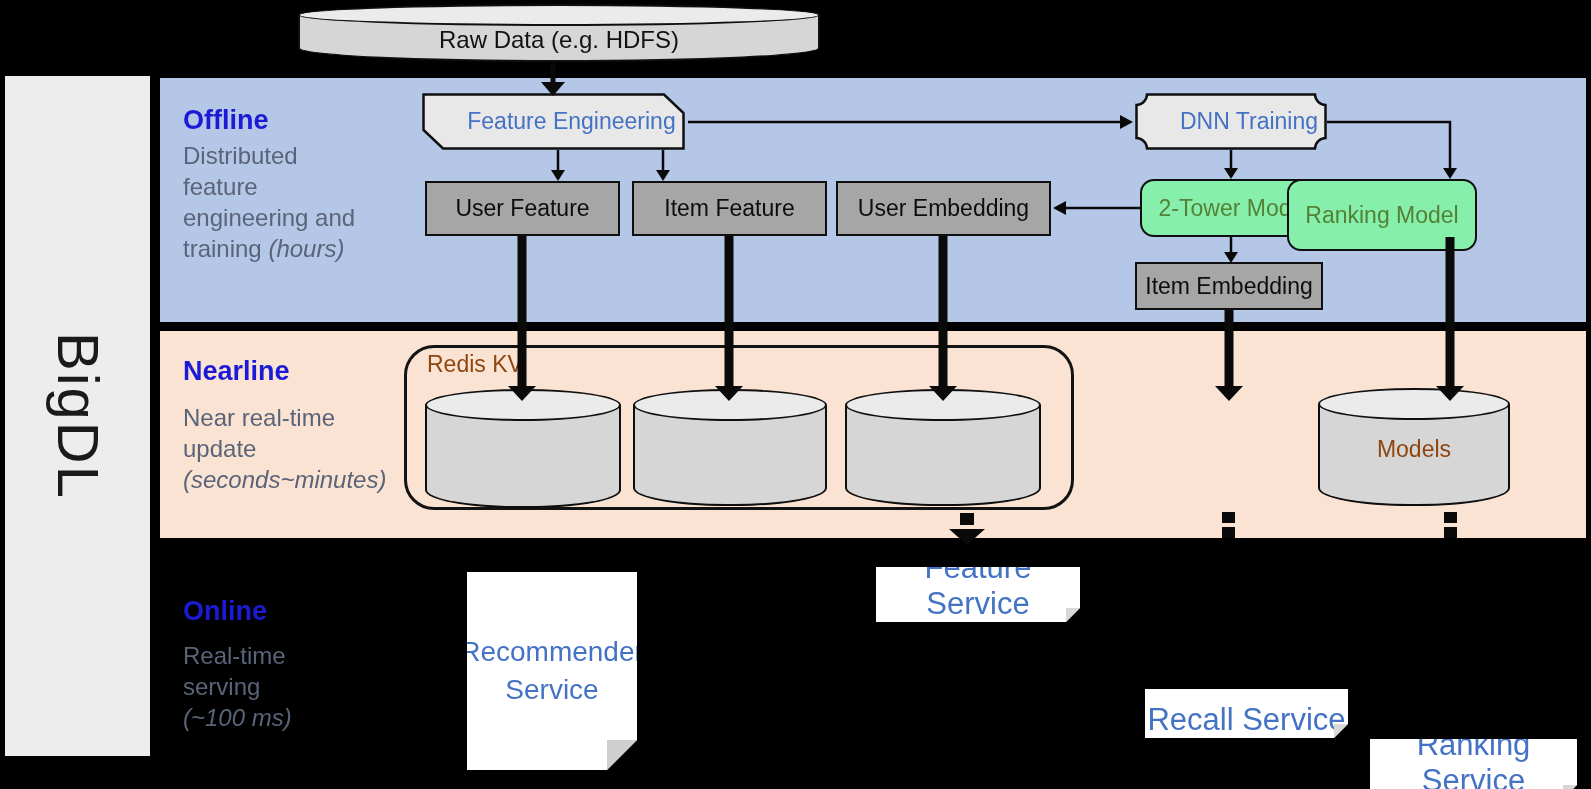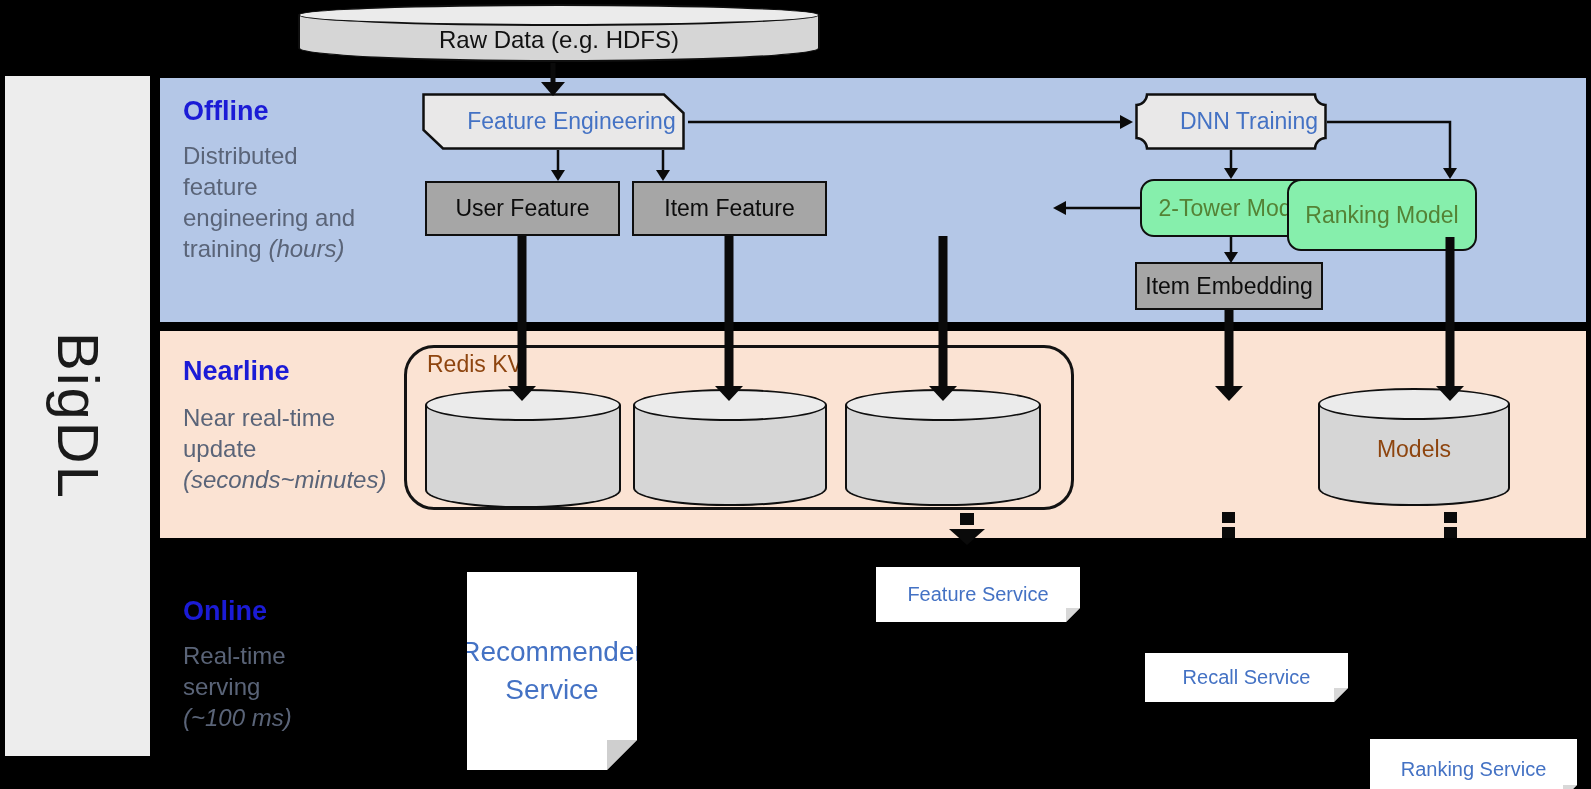--- a/index.html
+++ b/index.html
@@ -45,42 +45,42 @@
   .redis-label{position:absolute;z-index:6;font-size:23px;color:#8e450f;}
   
   .docbox{position:absolute;z-index:10;background:#fff;color:#4472c4;
     display:flex;align-items:center;justify-content:center;text-align:center;
     clip-path:polygon(0 0,100% 0,100% calc(100% - 14px),calc(100% - 14px) 100%,0 100%);}
   .docbox .fold{position:absolute;right:0;bottom:0;width:14px;height:14px;background:#d8d8d8;
     clip-path:polygon(0 0,100% 0,0 100%);}
   .docbox-big{clip-path:polygon(0 0,100% 0,100% calc(100% - 30px),calc(100% - 30px) 100%,0 100%);
     font-size:28px;line-height:1.35;}
   .docbox-big .fold{width:30px;height:30px;background:#cfcfcf;}
-  .docbox-small{font-size:20px;}
+  .docbox-small{font-size:31px;align-items:flex-end;}
   .connectors{position:absolute;inset:0;z-index:50;pointer-events:none;}
 </style>
 </head>
 <body>
 
 <div class="canvas">
 
   <div class="band band-offline" style="left:160px;top:78px;width:1426px;height:244px;"></div>
   <div class="band band-nearline" style="left:160px;top:331px;width:1426px;height:207px;"></div>
 
   <div class="sidebar" style="left:5px;top:76px;width:145px;height:680px;">
     <span class="brand-label">BigDL</span>
   </div>
 
   <div class="cyl cyl-flat" style="left:298px;top:4px;width:522px;height:58px;">
     <div class="body"></div>
     <div class="top"></div>
     <div class="label" style="top:22px;">Raw Data (e.g. HDFS)</div>
   </div>
 
-  <div class="sec-title" style="left:183px;top:96px;">Offline</div>
+  <div class="sec-title" style="left:183px;top:105px;">Offline</div>
   <div class="sec-sub" style="left:183px;top:140px;width:250px;"><span>Distributed
 feature
 engineering and
 training </span><span class="it">(hours)</span></div>
 
   <div class="node shapebox" style="left:422px;top:93px;width:263px;height:57px;">
     <svg viewBox="0 0 263 57" preserveAspectRatio="none">
       <path d="M1.5 1.5 L242 1.5 L261.5 20 L261.5 55.5 L21 55.5 L1.5 37 Z" fill="#e9e8e8" stroke="#0f0f0f" stroke-width="2.5"></path>
     </svg>
     <span>Feature Engineering</span>
@@ -92,20 +92,23 @@
     </svg>
     <span>DNN Training</span>
   </div>
 
   <div class="node graybox" style="left:425px;top:181px;width:195px;height:55px;">
     <span>User Feature</span>
   </div>
   <div class="node graybox" style="left:632px;top:181px;width:195px;height:55px;">
     <span>Item Feature</span>
   </div>
+  <div class="node graybox" style="left:836px;top:181px;width:215px;height:55px;">
+    <span>User Embedding</span>
+  </div>
   <div class="node graybox" style="left:1135px;top:262px;width:188px;height:48px;">
     <span>Item Embedding</span>
   </div>
 
   <div class="node roundbox" style="left:1140px;top:179px;width:188px;height:58px;">
     <span>2-Tower Model</span>
   </div>
   <div class="node roundbox" style="left:1287px;top:179px;width:190px;height:72px;">
     <span>Ranking Model</span>
   </div>
@@ -142,21 +145,21 @@
 </span><span class="it">(~100 ms)</span></div>
 
   <div class="docbox docbox-big" style="left:467px;top:572px;width:170px;height:198px;">
     <span>Recommender Service</span>
     <div class="fold"></div>
   </div>
   <div class="docbox docbox-small" style="left:876px;top:567px;width:204px;height:55px;">
     <span>Feature Service</span>
     <div class="fold"></div>
   </div>
-  <div class="docbox docbox-small" style="left:1145px;top:653px;width:203px;height:49px;">
+  <div class="docbox docbox-small" style="left:1145px;top:689px;width:203px;height:49px;">
     <span>Recall Service</span>
     <div class="fold"></div>
   </div>
   <div class="docbox docbox-small" style="left:1370px;top:722px;width:207px;height:60px;margin-top:17px;">
     <span>Ranking Service</span>
     <div class="fold"></div>
   </div>
 
   <svg class="connectors" width="1591" height="789" viewBox="0 0 1591 789">
     <g stroke="#0a0a0a" fill="#0a0a0a">

